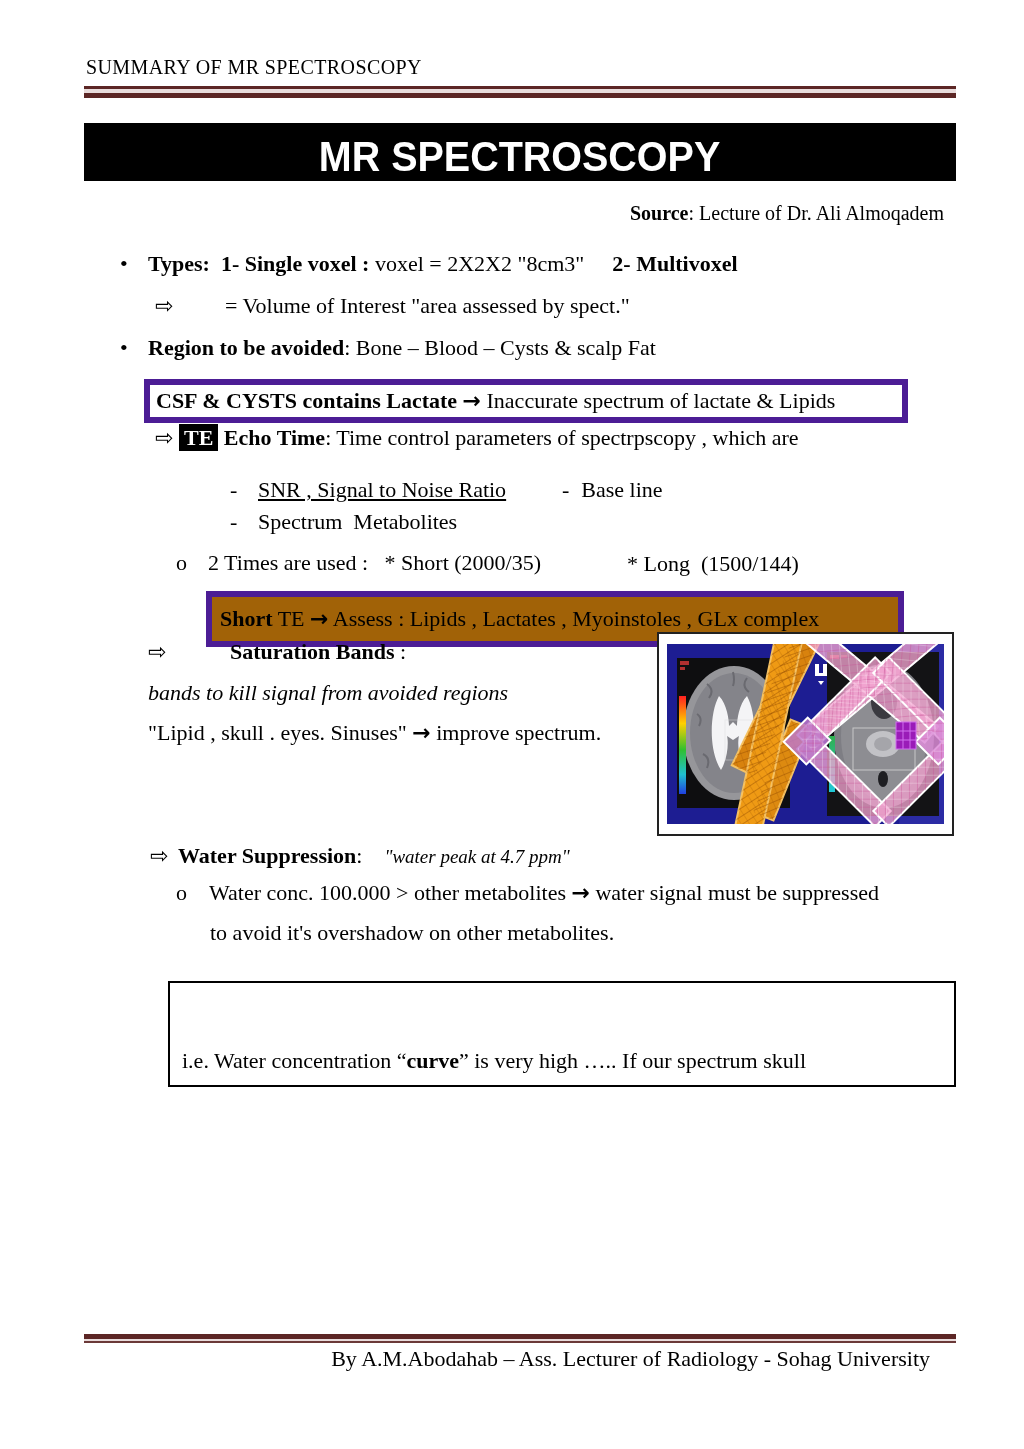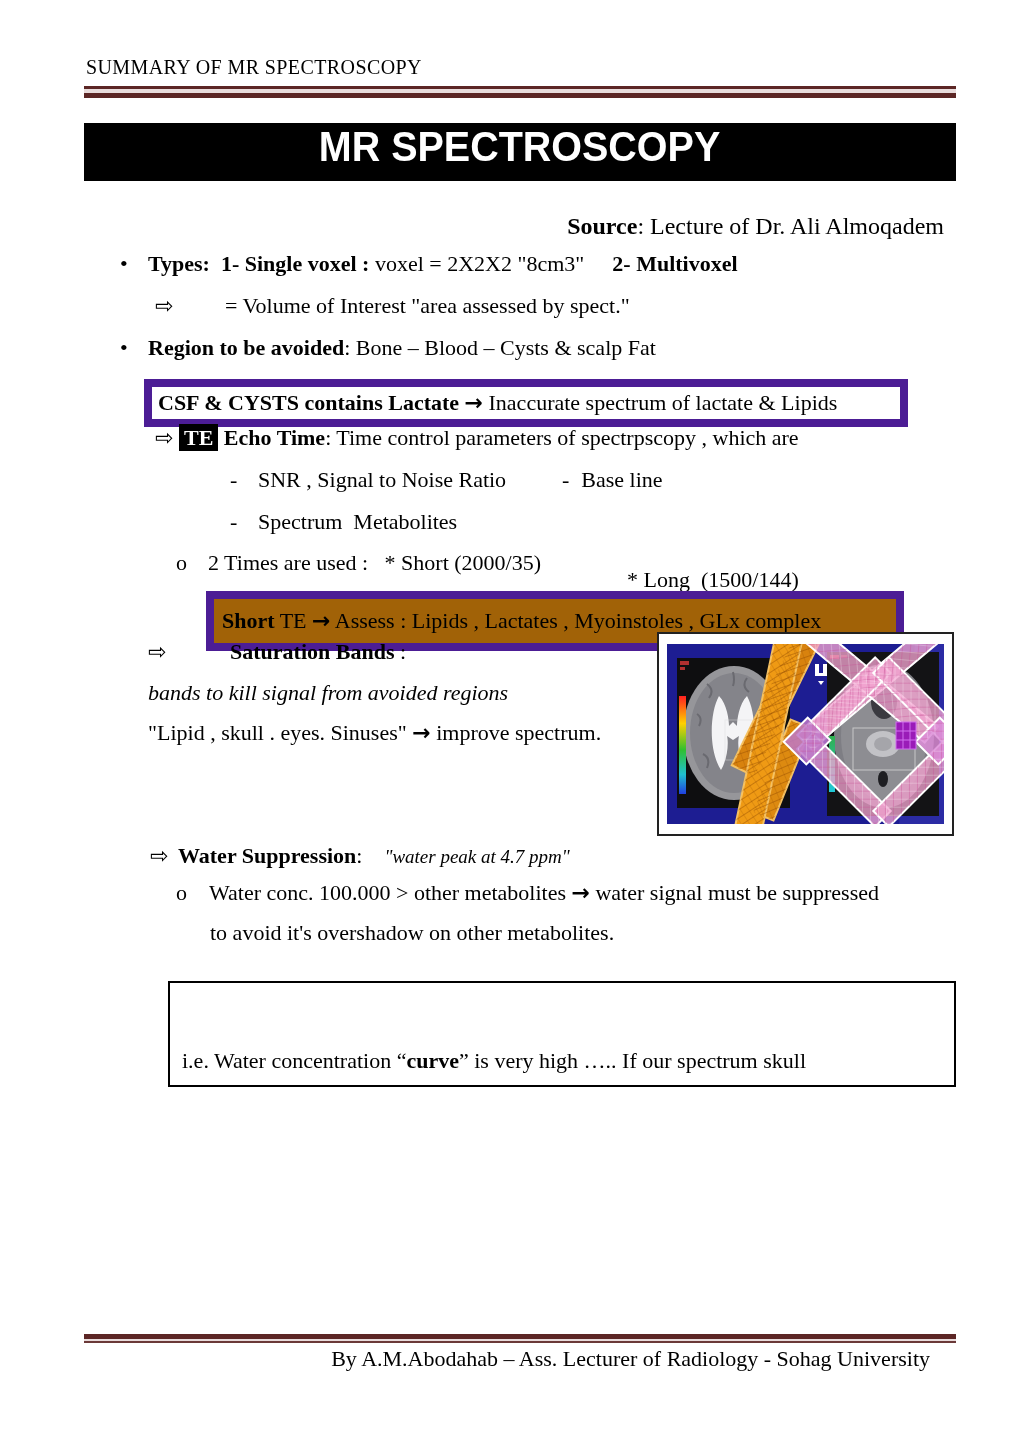--- a/index.html
+++ b/index.html
@@ -14,28 +14,28 @@
   .marker{display:inline-block;}
   .warr{font-family:"DejaVu Sans",sans-serif;font-weight:normal;}
   .arr{font-family:"DejaVu Sans",sans-serif;font-weight:bold;}
   #header-title{top:56px;left:86px;font-size:20px;letter-spacing:.4px;white-space:pre;}
   .hrule{left:84px;width:872px;}
   #rule-a{top:86px;height:3px;background:#5c2625;}
   #rule-b{top:89px;height:4px;background:#e9dcdc;}
   #rule-c{top:93px;height:5px;background:#5c2625;}
   #banner{
     top:123px;left:84px;width:872px;height:58px;background:#000;
-    display:flex;align-items:flex-start;justify-content:center;
+    display:flex;align-items:flex-end;justify-content:center;
   }
   #banner span{
     color:#fff;font-family:"Liberation Sans",sans-serif;font-weight:bold;
     font-size:42px;letter-spacing:0;transform:scaleX(.94);
   }
-  #source-line{top:213px;right:80px;font-size:24px;white-space:pre;}
-  .boxed{box-sizing:border-box;border:8px solid #4c1d95;padding:2px 6px;}
+  #source-line{top:202px;right:80px;font-size:20px;white-space:pre;}
+  .boxed{box-sizing:border-box;border:6px solid #4c1d95;padding:2px 6px;}
   #csf-box{left:144px;top:379px;width:764px;}
   #short-box{left:206px;top:591px;width:698px;background:#a16207;padding:8px 8px;}
   #te-hl{background:#000;color:#fff;font-weight:bold;padding:1px 5px;}
   #ie-box{left:168px;top:981px;width:788px;height:106px;border:2px solid #000;box-sizing:border-box;padding:8px 12px;}
   #ie-box .line2{margin-top:26px;}
   #figure{
     left:657px;top:632px;border:2px solid #222;background:#fff;padding:10px 8px;line-height:0;
   }
   #footer-a{top:1334px;height:5px;background:#5c2625;}
   #footer-b{top:1339px;height:2px;background:#e9dcdc;}
@@ -59,25 +59,25 @@
 <div class="t abs" style="left:120px;top:250px;"><span class="marker" style="width:28px;">•</span><span class="b">Types:  1- Single voxel : </span><span>voxel = 2X2X2 "8cm3"</span><span class="b" style="margin-left:28px;text-align:center;">2- Multivoxel</span></div>
 
 <div class="t abs" style="left:155px;top:292px;"><span class="marker warr" style="width:70px;">⇨</span><span>= Volume of Interest "area assessed by spect."</span></div>
 
 <div class="t abs" style="left:120px;top:334px;"><span class="marker" style="width:28px;">•</span><span class="b">Region to be avoided</span><span>: Bone – Blood – Cysts &amp; scalp Fat</span></div>
 
 <div id="csf-box" class="t abs boxed"><span class="b">CSF &amp; CYSTS contains Lactate </span><span class="arr">→</span><span> Inaccurate spectrum of lactate &amp; Lipids</span></div>
 
 <div class="t abs" style="left:155px;top:424px;"><span class="marker warr" style="width:24px;">⇨</span><span id="te-hl">TE</span><span class="b"> Echo Time</span><span>: Time control parameters of spectrpscopy , which are</span></div>
 
-<div class="t abs" style="left:230px;top:466px;"><span class="marker" style="width:28px;">-</span><span>SNR , Signal to Noise Ratio</span><span class="abs" style="left:332px;top:0;"><span>-</span><span style="margin-left:12px;">Base line</span></span></div>
+<div class="t abs" style="left:230px;top:476px;text-decoration:underline;"><span class="marker" style="width:28px;">-</span><span>SNR , Signal to Noise Ratio</span><span class="abs" style="left:332px;top:0;"><span>-</span><span style="margin-left:12px;">Base line</span></span></div>
 
 <div class="t abs" style="left:230px;top:508px;"><span class="marker" style="width:28px;">-</span><span>Spectrum  Metabolites</span></div>
 
-<div class="t abs" style="left:176px;top:549px;"><span class="marker" style="width:32px;">o</span><span>2 Times are used :   * Short (2000/35)</span><span class="abs" style="left:451px;top:17px;">* Long  (1500/144)</span></div>
+<div class="t abs" style="left:176px;top:549px;"><span class="marker" style="width:32px;">o</span><span>2 Times are used :   * Short (2000/35)</span><span class="abs" style="left:451px;top:1px;">* Long  (1500/144)</span></div>
 
 <div id="short-box" class="t abs boxed"><span class="b">Short</span><span> TE </span><span class="arr">→</span><span> Assess : Lipids , Lactates , Myoinstoles , GLx complex</span></div>
 
 <div class="t abs" style="left:148px;top:638px;"><span class="marker warr" style="width:82px;">⇨</span><span class="b">Saturation Bands</span><span> :</span></div>
 <div class="t abs" style="left:148px;top:679px;font-style:italic;">bands to kill signal from avoided regions</div>
 <div class="t abs" style="left:148px;top:719px;"><span>"Lipid , skull . eyes. Sinuses" </span><span class="arr">→</span><span> improve spectrum.</span></div>
 
 <div id="figure" class="abs" aria-label="Axial brain MRI slices with orange and pink saturation bands overlay">
   <svg width="277" height="180" viewBox="0 0 277 180">
     <defs>

